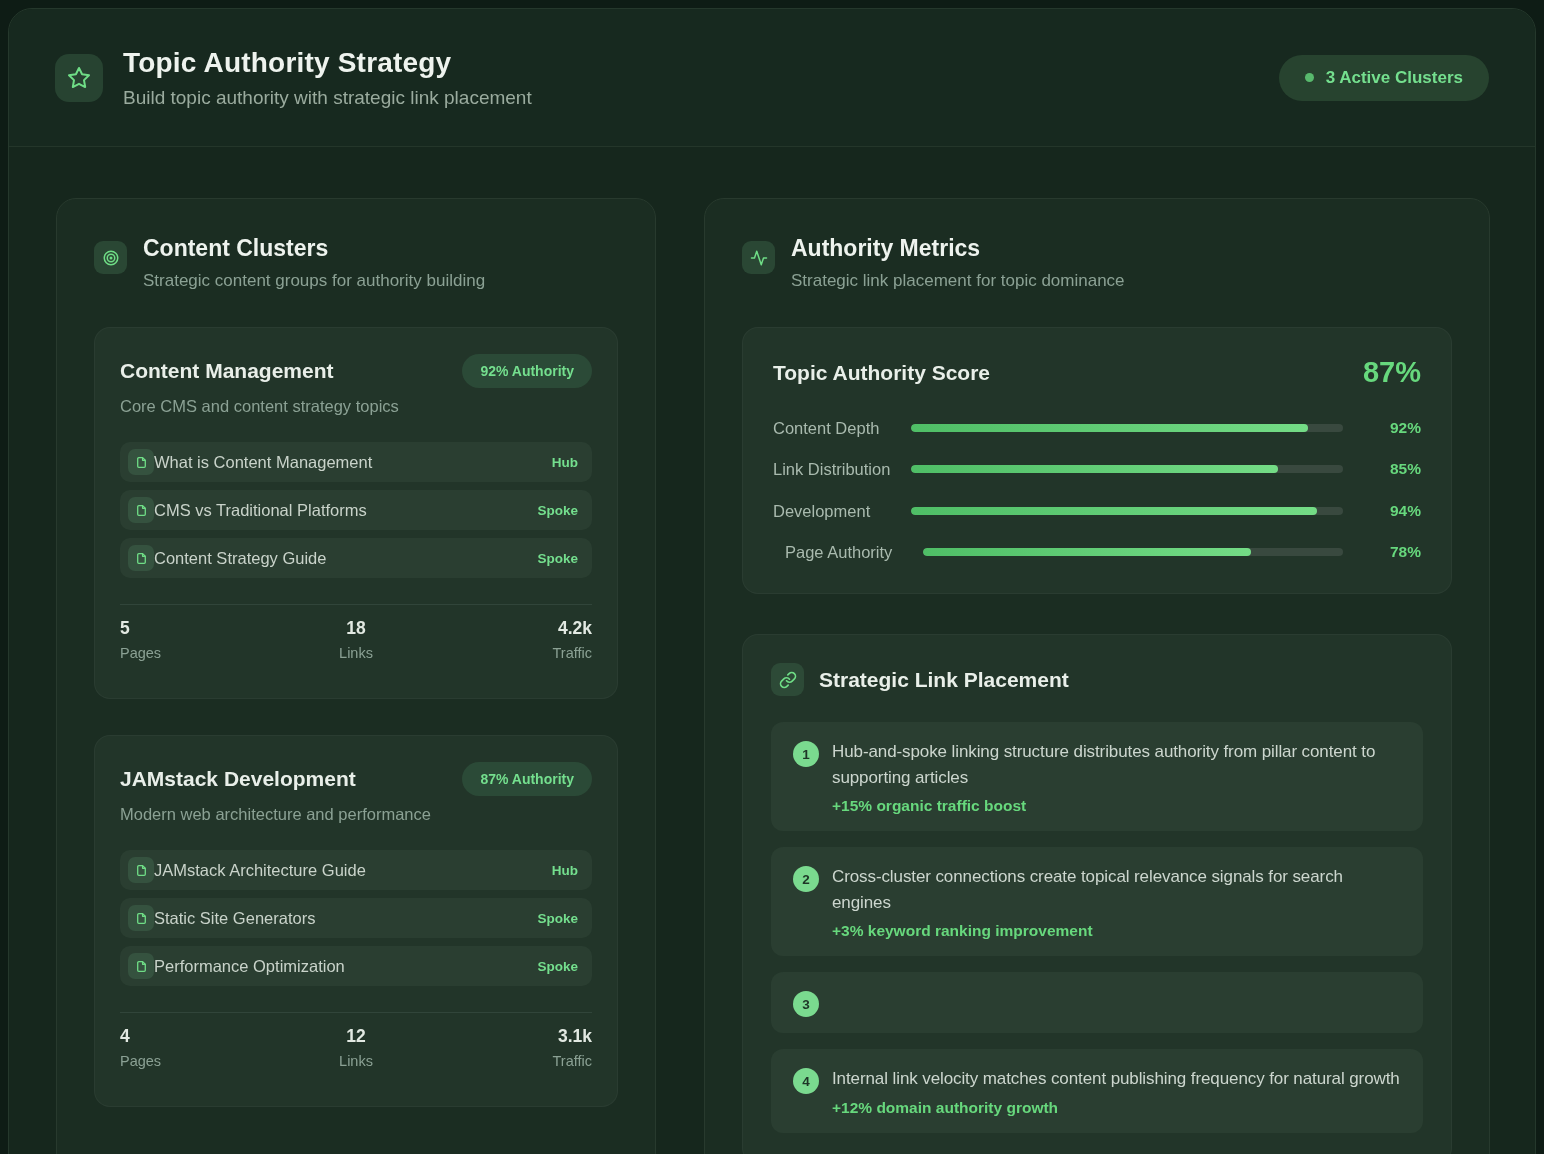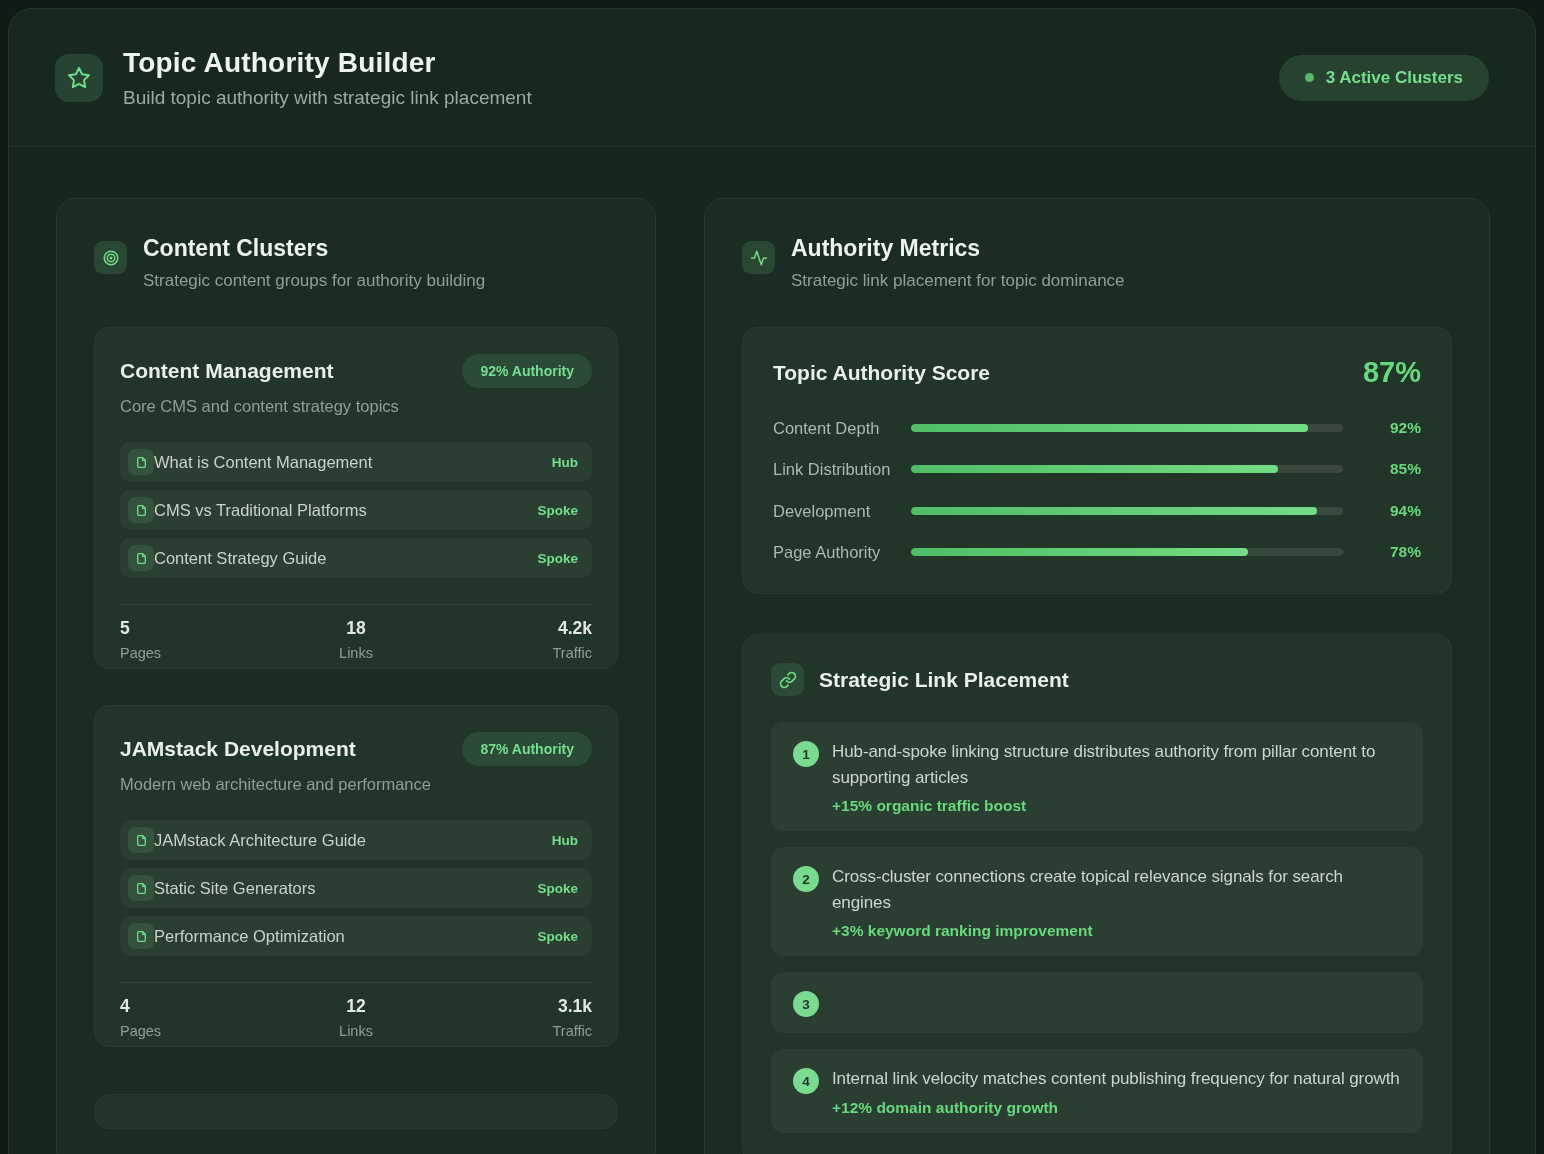--- a/index.html
+++ b/index.html
@@ -43,21 +43,21 @@
   .panel-icon {
     width:33px; height:33px; border-radius:9px; background:#2a4734;
     display:flex; align-items:center; justify-content:center; flex:0 0 auto;
     margin-top:6px;
   }
   .panel-head h2 { font-size:23px; font-weight:700; color:#eef3ee; }
   .panel-head p  { margin-top:9px; font-size:17px; color:#8ba194; }
   
   .cluster-card {
     margin-top:36px; background:#223529; border:1px solid rgba(255,255,255,.04);
-    border-radius:16px; padding:26px 25px 7px 25px;
+    border-radius:16px; padding:26px 25px 37px 25px;
   }
   .cluster-card.gap-lg { margin-top:47px; }
   .cluster-top { display:flex; align-items:center; justify-content:space-between; }
   .cluster-top h3 { font-size:21px; font-weight:700; color:#e9efe9; }
   .auth-badge {
     background:#2b4a37; border-radius:999px; padding:9px 18px;
     font-size:14px; font-weight:700; color:#74df8e; white-space:nowrap;
   }
   .cluster-desc { margin-top:9px; font-size:16.5px; color:#8ba194; }
   .page-rows { margin-top:26px; display:flex; flex-direction:column; gap:8px; }
@@ -81,21 +81,21 @@
   .stat-l { font-size:14.5px; color:#8ba194; }
   
   .score-card {
     margin-top:36px; background:#223529; border:1px solid rgba(255,255,255,.04);
     border-radius:16px; padding:28px 30px 30px 30px;
   }
   .score-top { display:flex; align-items:center; justify-content:space-between; margin-bottom:28px; }
   .score-top h3 { font-size:21px; font-weight:700; color:#e9efe9; }
   .score-big { font-size:29px; font-weight:700; color:#67d87d; }
   .metric-row { display:flex; align-items:center; margin-bottom:19px; }
-  .metric-row:last-child { margin-bottom:0; }
+  .metric-row:last-child { margin-bottom:0;margin-left:12px; }
   .metric-label { width:138px; flex:0 0 auto; font-size:16.5px; color:#a9baae; line-height:1.35; }
   .metric-track {
     flex:1; height:8px; border-radius:4px; background:#39493f; overflow:hidden; margin-right:26px;
   }
   .metric-fill {
     height:100%; border-radius:4px;
     background:linear-gradient(90deg,#4fbe66,#74dc86);
   }
   .metric-pct { width:52px; flex:0 0 auto; text-align:right; font-size:15.5px; font-weight:700; color:#67d87d; }
   
@@ -129,21 +129,21 @@
 
 <div class="shell">
 
   <header class="app-header">
     <div class="app-icon">
       <svg width="24" height="24" viewBox="0 0 24 24" fill="none" stroke="#6fdd86" stroke-width="2" stroke-linejoin="round" stroke-linecap="round">
         <polygon points="12 2 15.09 8.26 22 9.27 17 14.14 18.18 21.02 12 17.77 5.82 21.02 7 14.14 2 9.27 8.91 8.26 12 2"></polygon>
       </svg>
     </div>
     <div class="app-titles">
-      <h1>Topic Authority Builder</h1>
+      <h1>Topic Authority Strategy</h1>
       <p>Build topic authority with strategic link placement</p>
     </div>
     <div class="status-pill">
       <span class="status-dot"></span>
       <span class="lbl">3 Active Clusters</span>
     </div>
   </header>
 
   <div class="content">
 

